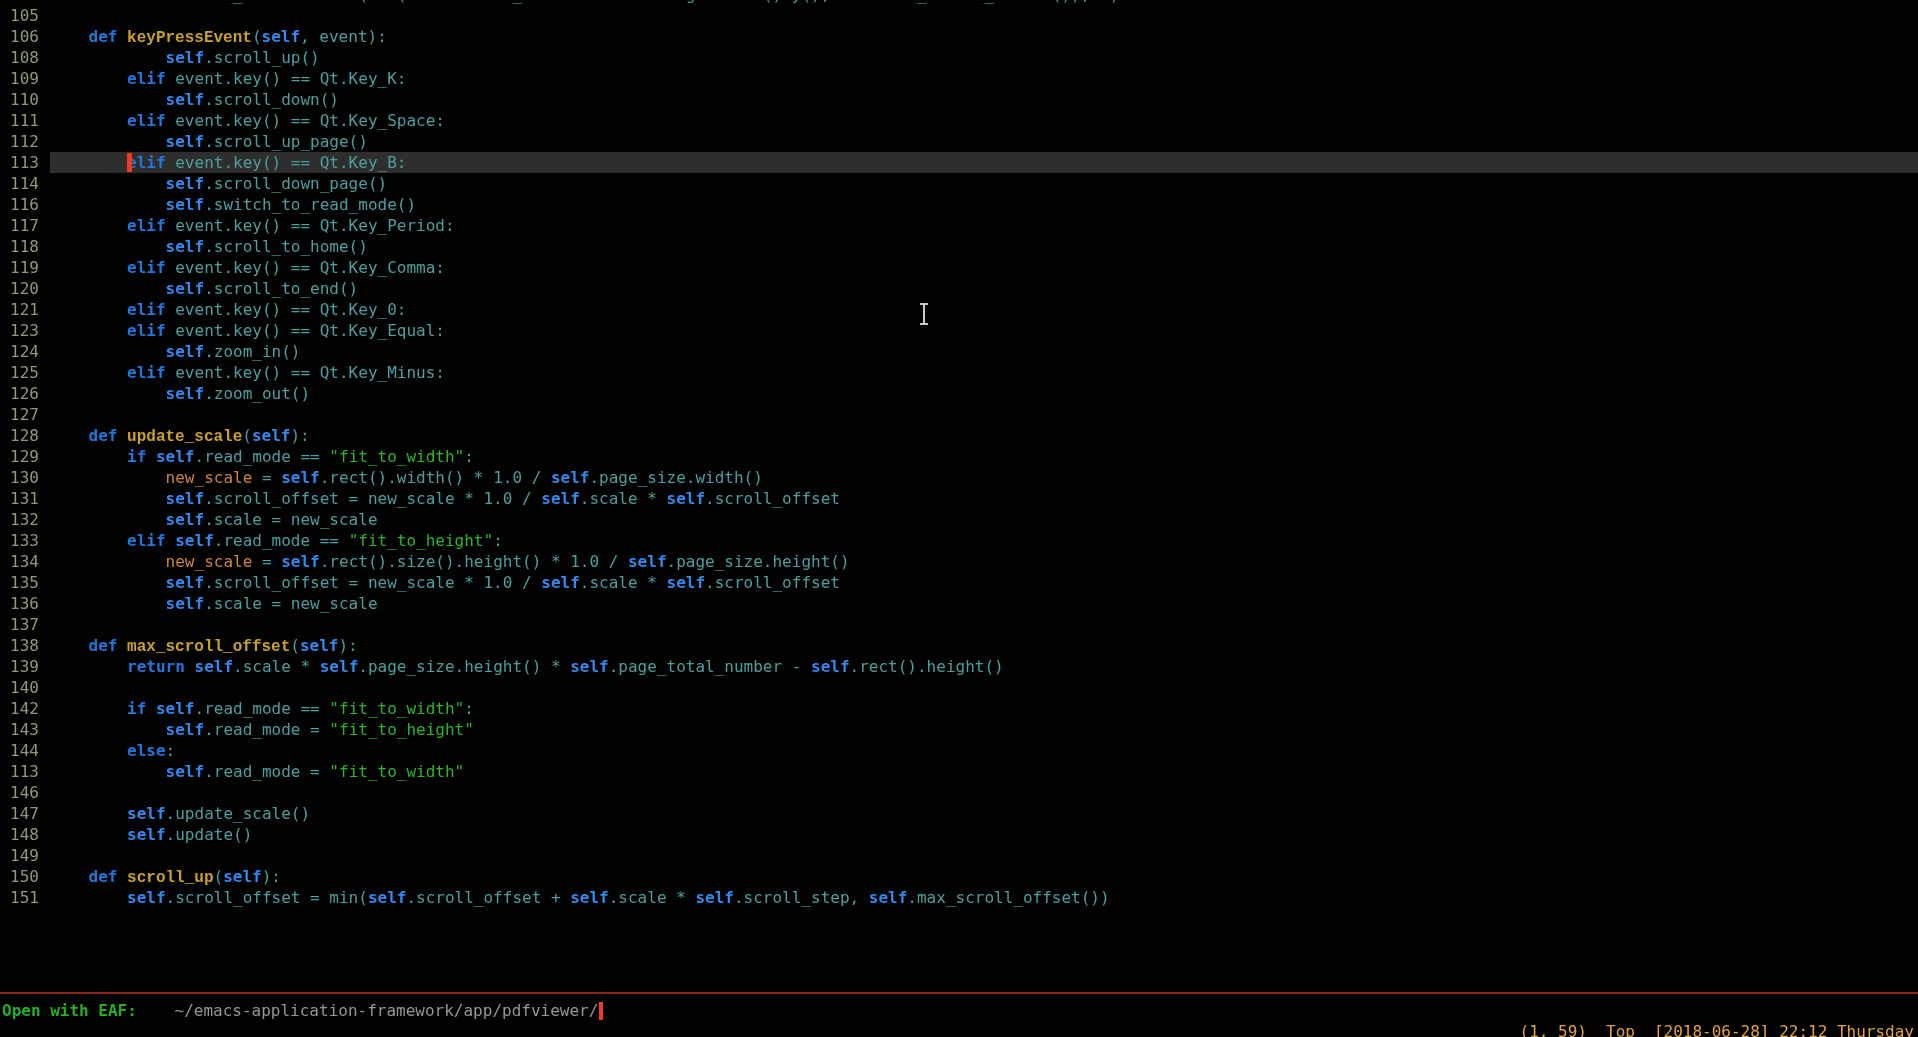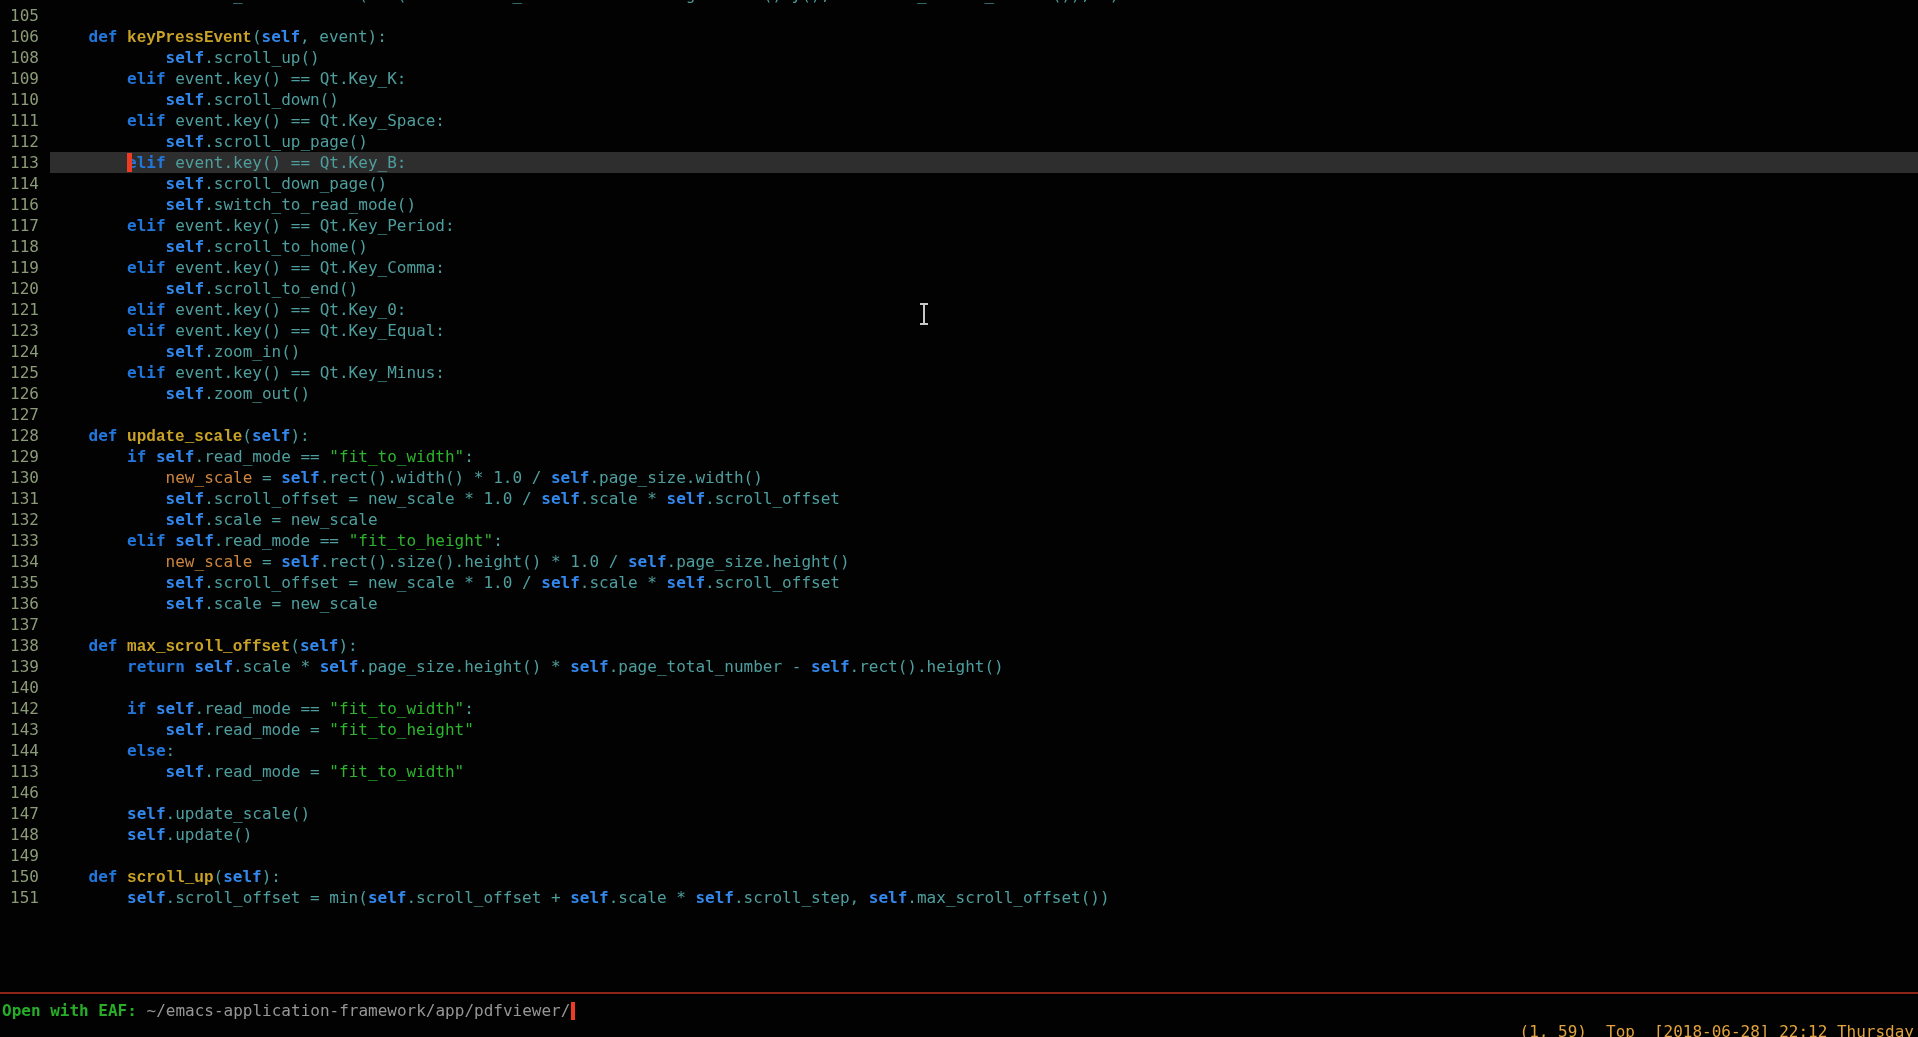--- a/index.html
+++ b/index.html
@@ -25,21 +25,21 @@
   .t-k{color:var(--keyword);font-weight:bold;}
   .t-s{color:var(--selfc);font-weight:bold;}
   .t-f{color:var(--func);font-weight:bold;font-family:Liberation Mono, monospace;}
   .t-g{color:var(--string);}
   .t-v{color:var(--variable);}
   .block-cursor{position:absolute;top:1px;width:5px;height:19px;background:var(--cursor);}
   .modeline{position:absolute;top:992px;left:0;width:100%;height:2px;background:var(--modeline);}
   .echo-area{position:absolute;top:994px;left:0;right:0;bottom:0;padding:6px 4px 0 2px;overflow:hidden;}
   .mb-line{height:21px;white-space:pre;}
   .mb-prompt{color:var(--prompt);font-weight:bold;}
-  .mb-input{color:var(--path);}
+  .mb-input{color:var(--path);margin-left:28px;}
   .mb-cursor{display:inline-block;width:4px;height:18px;background:var(--cursor);vertical-align:text-bottom;margin-left:1px;}
   .tray{height:21px;text-align:right;white-space:pre;color:var(--tray);}
   .tray span{margin-left:19px;}
   .ibeam{position:absolute;left:917px;top:302px;opacity:.92;}
 </style>
 </head>
 <body>
 
 <div class="editor">
   <div class="code-area">

